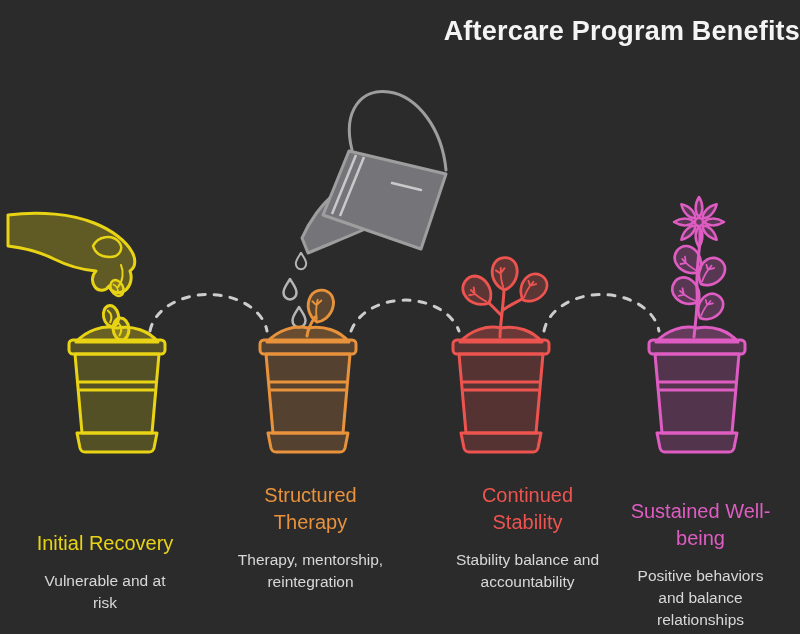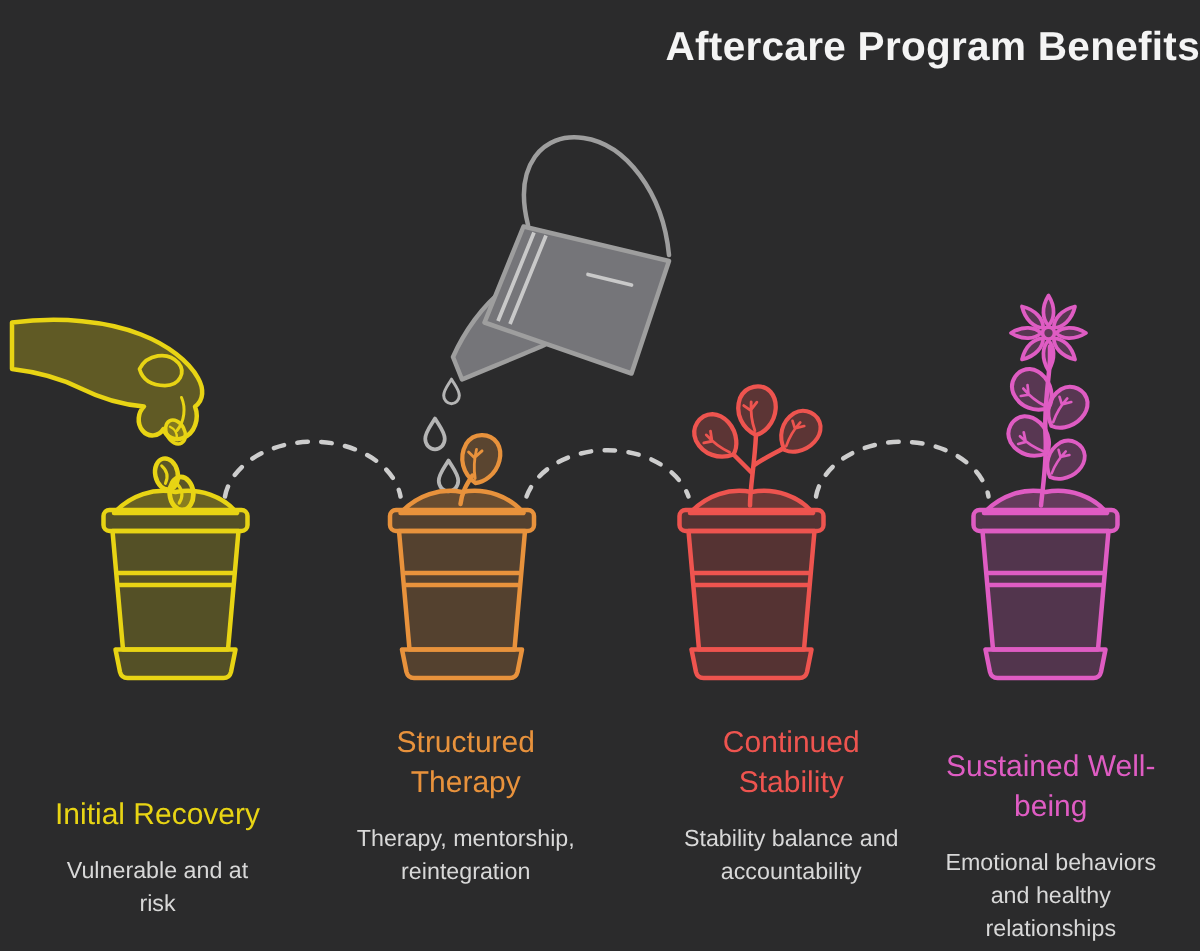--- a/index.html
+++ b/index.html
@@ -143,16 +143,16 @@
   <div class="stage stage2">
     <div class="t">Structured Therapy</div>
     <div class="d">Therapy, mentorship, reintegration</div>
   </div>
   <div class="stage stage3">
     <div class="t">Continued Stability</div>
     <div class="d">Stability balance and accountability</div>
   </div>
   <div class="stage stage4">
     <div class="t">Sustained Well-being</div>
-    <div class="d">Emotional behaviors and healthy relationships</div>
+    <div class="d">Positive behaviors and balance relationships</div>
   </div>
 
 </div>
 
 </body></html>

